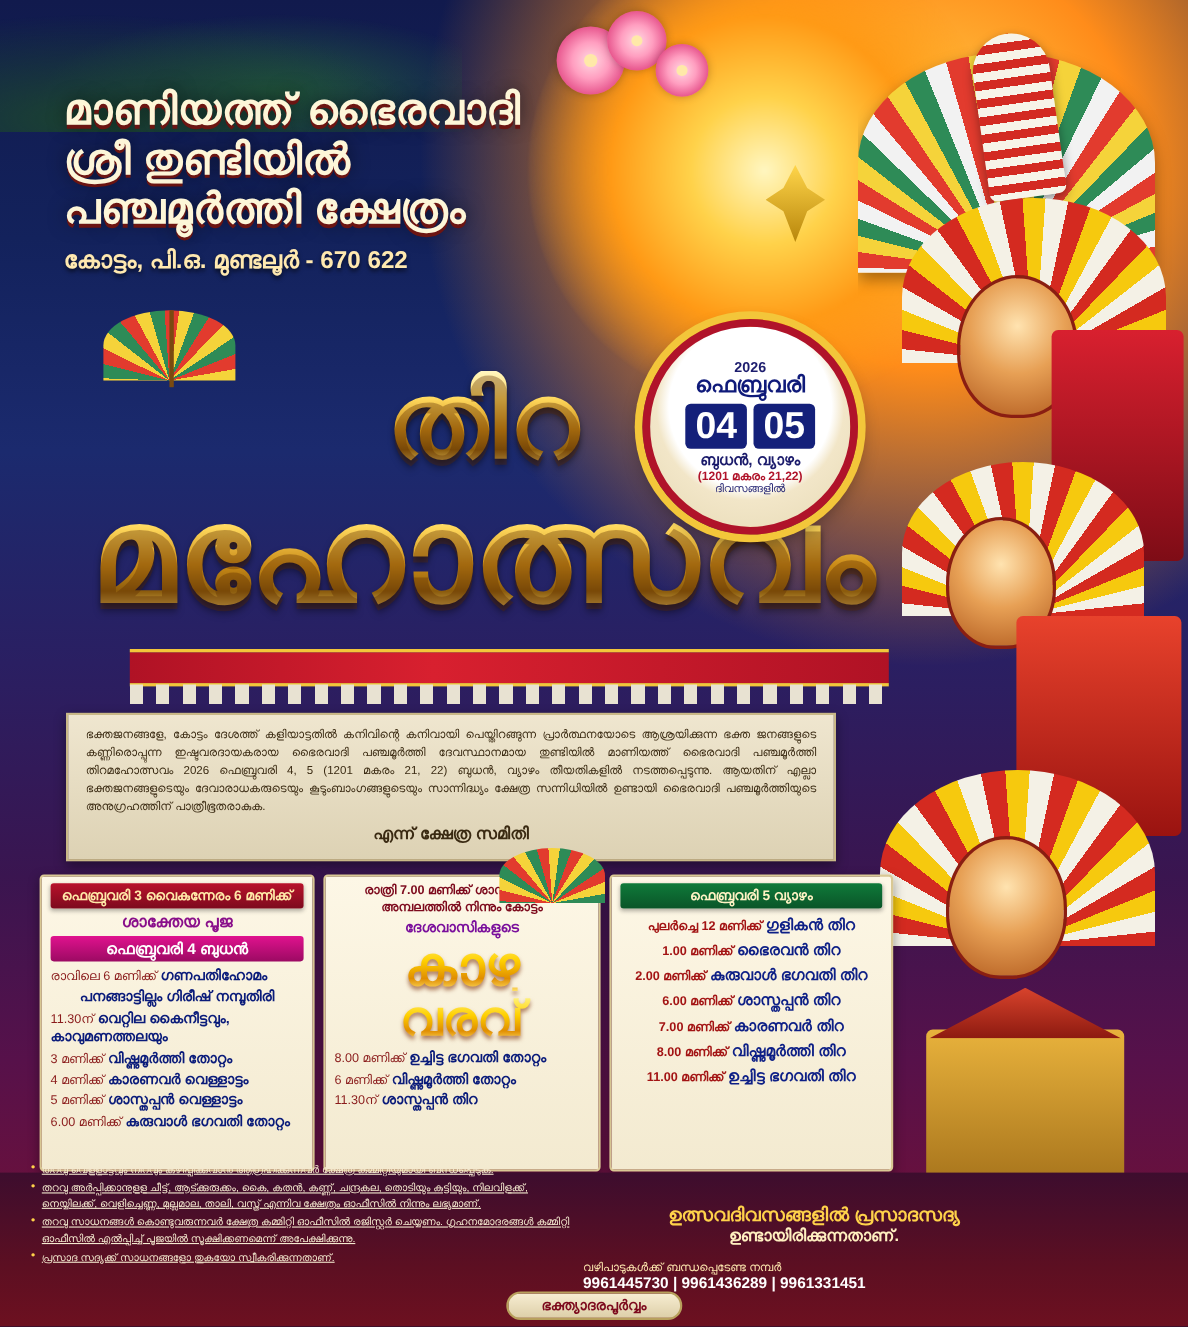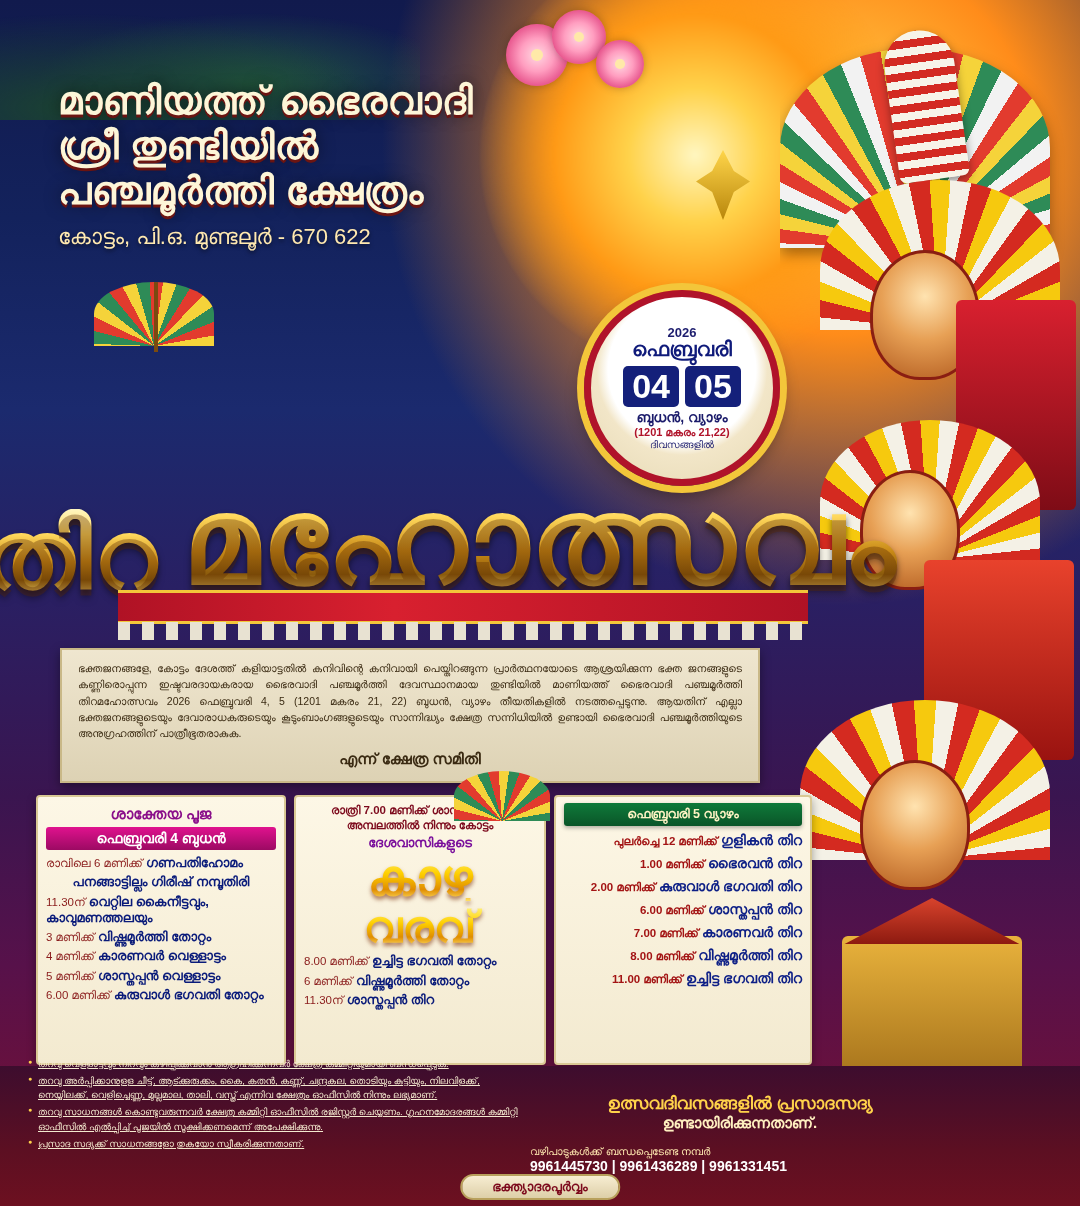--- a/index.html
+++ b/index.html
@@ -95,28 +95,28 @@
     background:linear-gradient(180deg,#f3e6c6,#c9a44a); border-radius:8px;}
 
   
   .header{ position:absolute; left:58px; top:78px; width:620px; }
   .temple-name{
     color:#fdf6d8; font-weight:bold; font-size:39px; line-height:1.16;
     text-shadow:0 3px 0 #6c1512, 0 0 16px rgba(0,0,0,.55);
     letter-spacing:.3px;
   }
   .temple-addr{
-    margin-top:10px; color:#ffe9b0; font-weight:normal; font-size:22px;
+    margin-top:10px; color:#ffe9b0; font-weight:bold; font-size:22px;
     text-shadow:0 2px 4px rgba(0,0,0,.6);
   }
 
   
   .big-title{
     position:absolute; left:70px; top:300px; width:740px; height:300px;
-    display:flex; flex-direction:row; align-items:flex-end; justify-content:center;gap:24px;
+    display:flex; flex-direction:column; align-items:center; justify-content:center;gap:24px;
   }
   .gold-line{
     font-weight:bold; letter-spacing:2px;
     background:linear-gradient(180deg,#fff7c2 0%,#ffd85c 28%,#c98a16 58%,#8a5a0c 78%,#ffe27a 100%);
     -webkit-background-clip:text; background-clip:text; color:transparent;
     text-shadow:0 6px 0 rgba(90,40,0,.35);
     filter:drop-shadow(0 4px 3px rgba(0,0,0,.55));
   }
   .gold-1{ font-size:96px; line-height:.95; }
   .gold-2{ font-size:122px; line-height:.95; margin-top:-6px;}
@@ -204,21 +204,21 @@
     -webkit-background-clip:text; background-clip:text; color:transparent;
     filter:drop-shadow(0 3px 2px rgba(120,40,0,.6));
   }
   .kz1{ font-size:50px; } .kz2{ font-size:44px; }
   .mid-umb{
     position:absolute; right:-6px; top:-26px; width:96px; height:50px;
     background:repeating-conic-gradient(from 200deg at 50% 100%, #e23b2e 0deg 12deg, #f5d33a 12deg 24deg, #2e8b57 24deg 36deg);
     border-radius:96px 96px 0 0/50px 50px 0 0;
   }
   .p-right .ribbon{ background:linear-gradient(180deg,#0f7a3a,#0a5528); color:#fff3c4;}
-  .right-line{ font-size:11.5px; color:#23207a; margin:6px 0; text-align:right;}
+  .right-line{ font-size:11.5px; color:#23207a; margin:6px 0; text-align:center;}
   .right-line b{ color:#0d1f86; font-size:14px;}
   .right-line .t{ color:#a31414; font-weight:bold;}
 
   
   .footer{ position:absolute; left:0; bottom:0; width:1080px; height:140px;
            background:linear-gradient(180deg,#3d0d2e,#5c0f22 60%,#6d1020);}
   .notes{ position:absolute; left:28px; bottom:52px; width:500px; color:#f4e9cf; font-size:9.5px; line-height:1.5;text-decoration:underline;}
   .notes div{ margin:3px 0; padding-left:10px; position:relative;}
   .notes div:before{ content:"●"; position:absolute; left:0; top:0; color:#ffd24a; font-size:7px;}
   .prasadam{ position:absolute; left:530px; bottom:74px; width:420px; text-align:center;}
@@ -298,20 +298,21 @@
   <div class="divider-teeth"></div>
 
   <div class="scroll">
     <div>ഭക്തജനങ്ങളേ, കോട്ടം ദേശത്ത് കളിയാട്ടതിൽ കനിവിന്റെ കനിവായി പെയ്തിറങ്ങുന്ന പ്രാർത്ഥനയോടെ ആശ്രയിക്കുന്ന ഭക്ത ജനങ്ങളുടെ കണ്ണിരൊപ്പുന്ന ഇഷ്ടവരദായകരായ ഭൈരവാദി പഞ്ചമൂർത്തി ദേവസ്ഥാനമായ തുണ്ടിയിൽ മാണിയത്ത് ഭൈരവാദി പഞ്ചമൂർത്തി തിറമഹോത്സവം 2026 ഫെബ്രുവരി 4, 5 (1201 മകരം 21, 22) ബുധൻ, വ്യാഴം തീയതികളിൽ നടത്തപ്പെടുന്നു. ആയതിന് എല്ലാ ഭക്തജനങ്ങളുടെയും ദേവാരാധകരുടെയും കൂടുംബാംഗങ്ങളുടെയും സാന്നിദ്ധ്യം ക്ഷേത്ര സന്നിധിയിൽ ഉണ്ടായി ഭൈരവാദി പഞ്ചമൂർത്തിയുടെ അനുഗ്രഹത്തിന് പാത്രീഭൂതരാകുക.</div>
     <div class="sig">എന്ന് ക്ഷേത്ര സമിതി</div>
   </div>
 
   <div class="panels">
 
     <div class="panel p-left">
+      <div class="ribbon">ഫെബ്രുവരി 3 വൈകുന്നേരം 6 മണിക്ക്</div>
       <div class="subhead">ശാക്തേയ പൂജ</div>
       <div class="pinkbar">ഫെബ്രുവരി 4 ബുധൻ</div>
       <div class="line"><span class="t">രാവിലെ 6 മണിക്ക്</span> <b>ഗണപതിഹോമം</b></div>
       <div class="line center"><b>പനങ്ങാട്ടില്ലം ഗിരീഷ് നമ്പൂതിരി</b></div>
       <div class="line"><span class="t">11.30ന്</span> <b>വെറ്റില കൈനീട്ടവും, കാവുമണത്തലയും</b></div>
       <div class="line"><span class="t">3 മണിക്ക്</span> <b>വിഷ്ണുമൂർത്തി തോറ്റം</b></div>
       <div class="line"><span class="t">4 മണിക്ക്</span> <b>കാരണവർ വെള്ളാട്ടം</b></div>
       <div class="line"><span class="t">5 മണിക്ക്</span> <b>ശാസ്തപ്പൻ വെള്ളാട്ടം</b></div>
       <div class="line"><span class="t">6.00 മണിക്ക്</span> <b>കുരുവാൾ ഭഗവതി തോറ്റം</b></div>
     </div>

